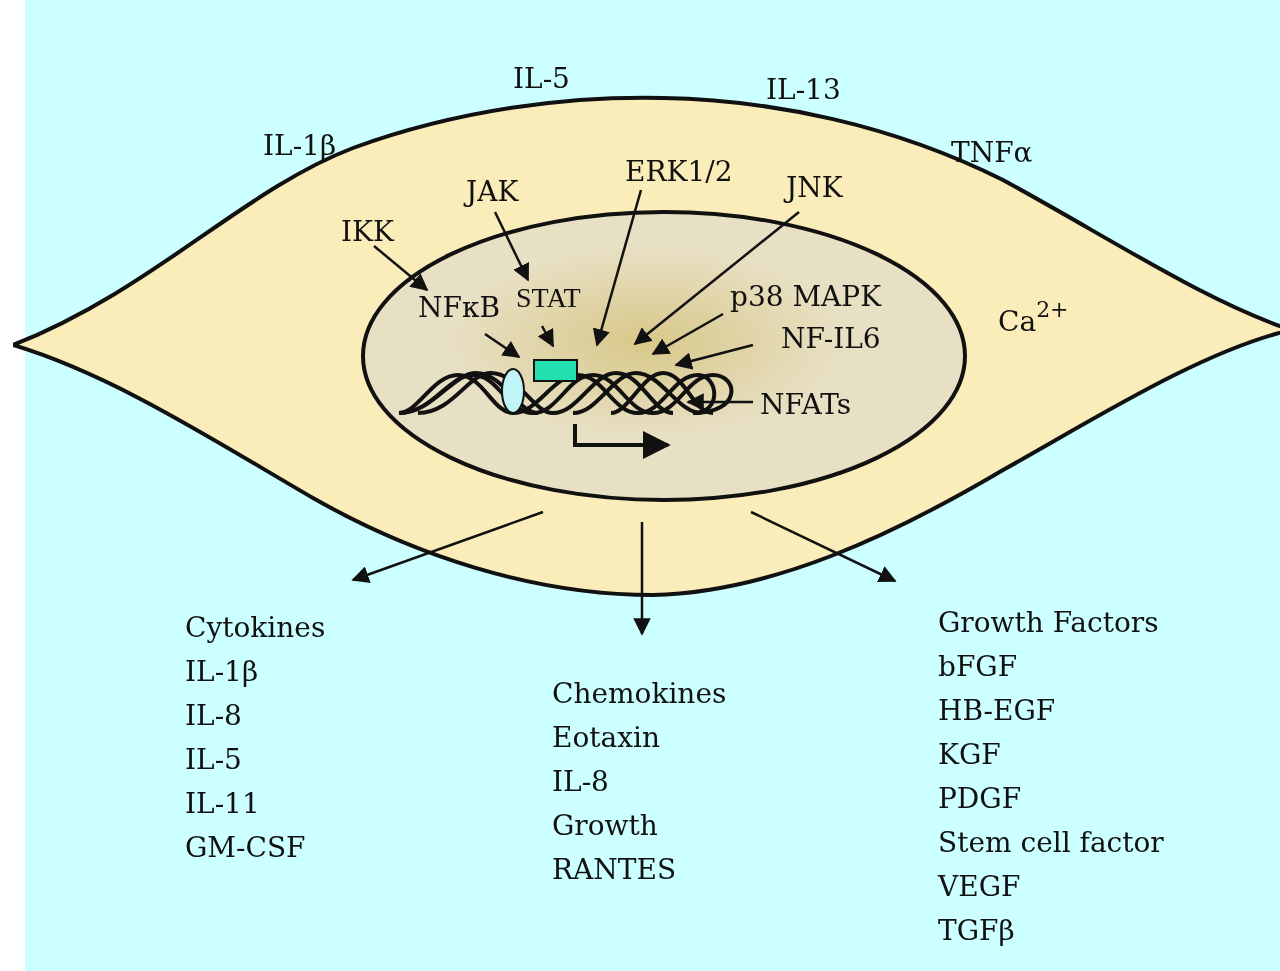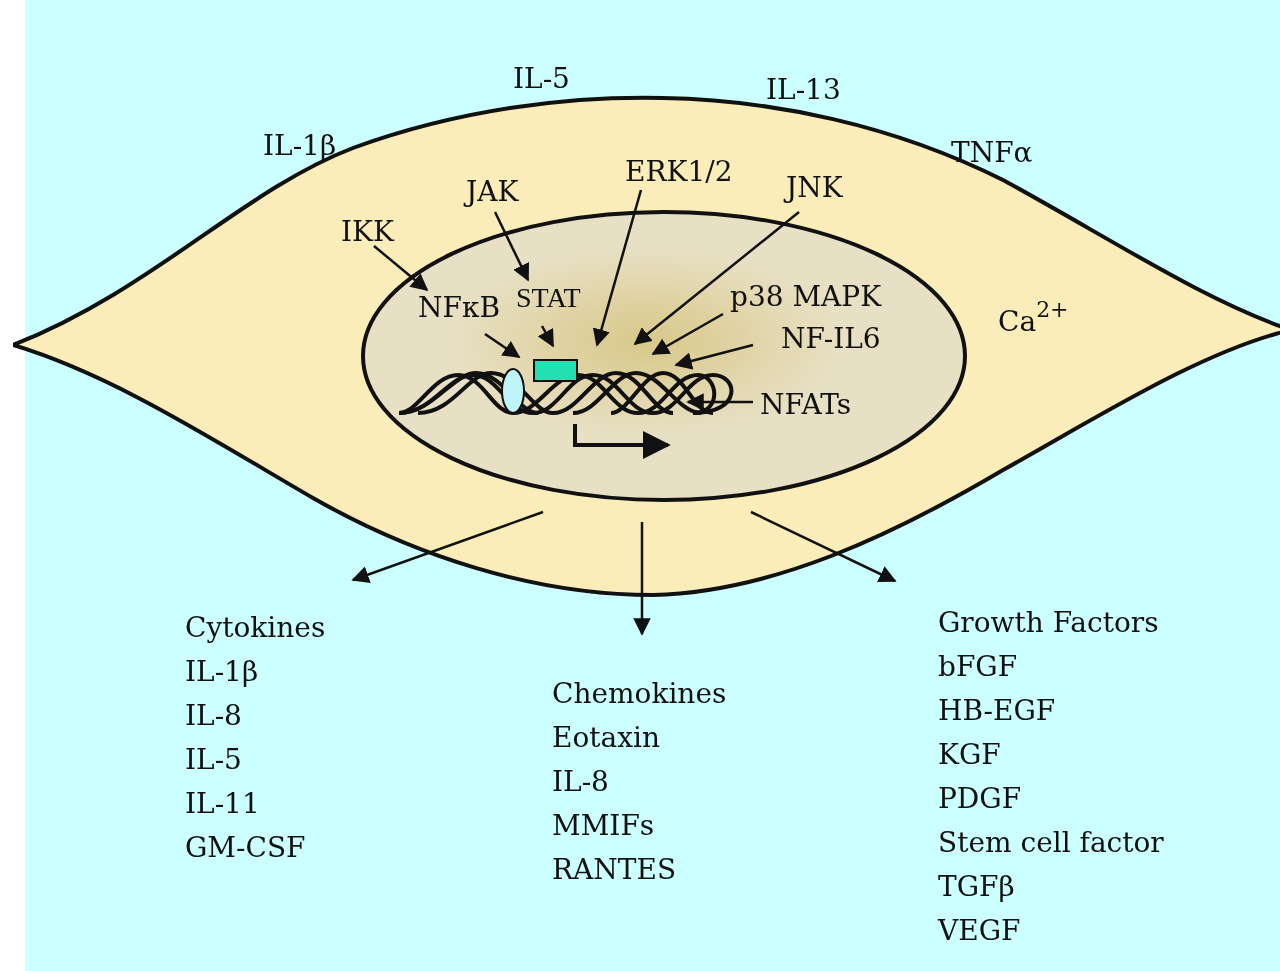--- a/index.html
+++ b/index.html
@@ -100,27 +100,27 @@
     <div class="item">IL-8</div>
     <div class="item">IL-5</div>
     <div class="item">IL-11</div>
     <div class="item">GM-CSF</div>
   </div>
 
   <div class="list" style="left:539px;top:646px;">
     <div class="head">Chemokines</div>
     <div class="item">Eotaxin</div>
     <div class="item">IL-8</div>
-    <div class="item">MMIFs</div>
+    <div class="item">Growth</div>
     <div class="item">RANTES</div>
   </div>
 
   <div class="list" style="left:925px;top:575px;">
     <div class="head">Growth Factors</div>
     <div class="item">bFGF</div>
     <div class="item">HB-EGF</div>
     <div class="item">KGF</div>
     <div class="item">PDGF</div>
     <div class="item">Stem cell factor</div>
+    <div class="item">VEGF</div>
     <div class="item">TGFβ</div>
-    <div class="item">VEGF</div>
   </div>
 </div>
 
 </body></html>

